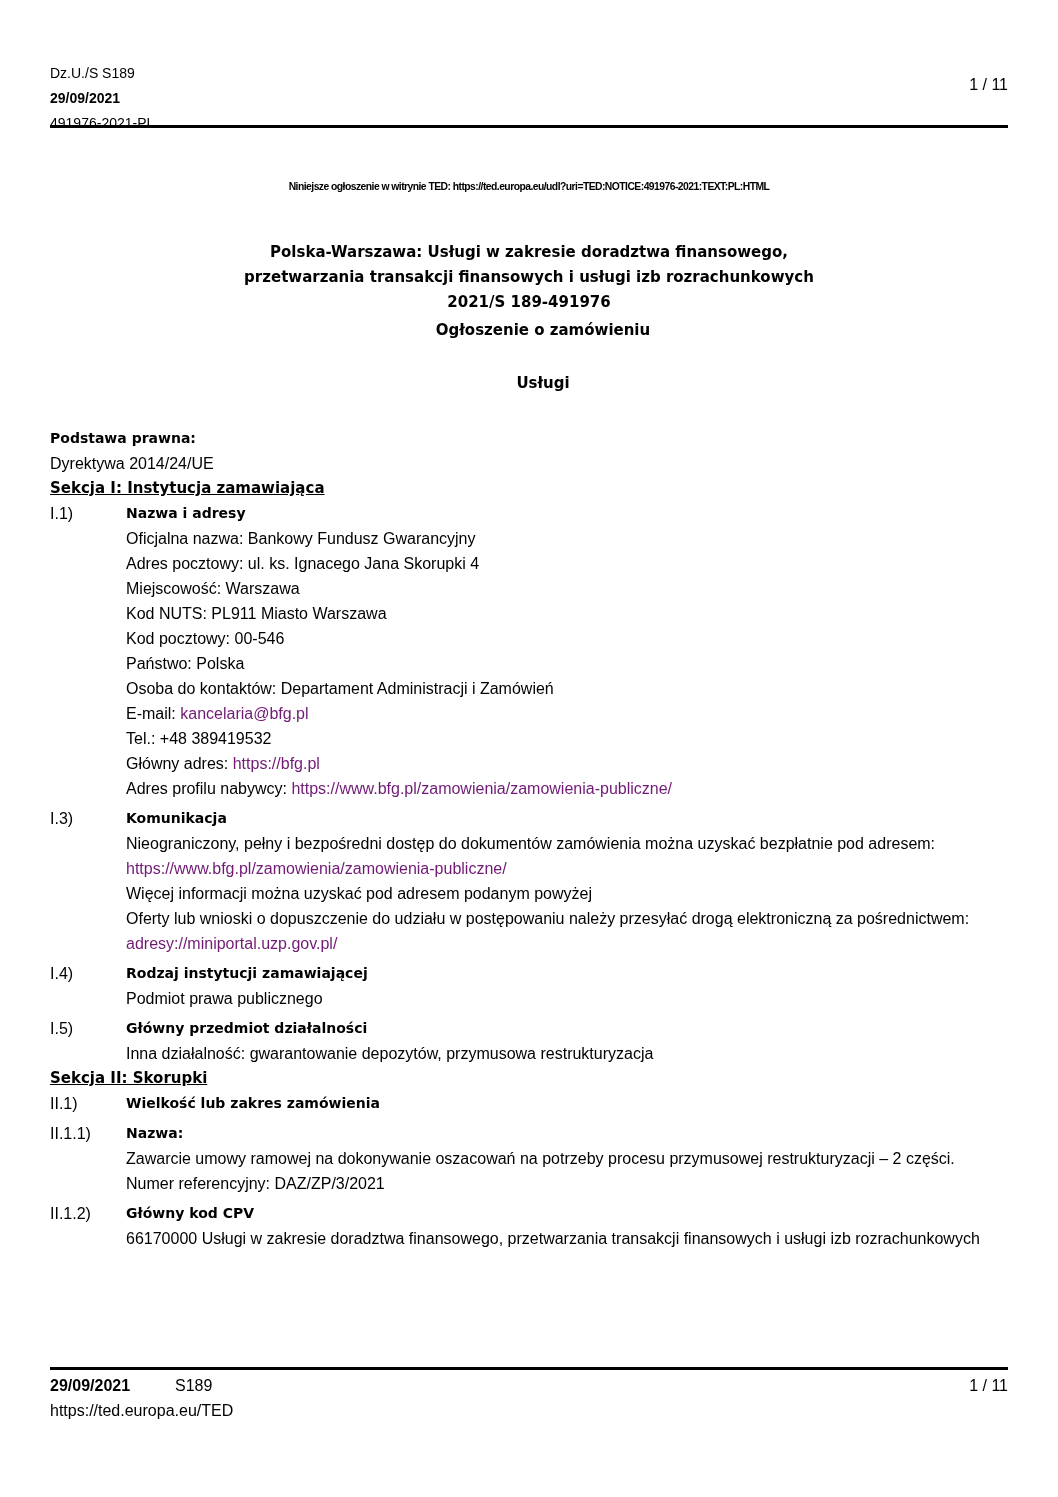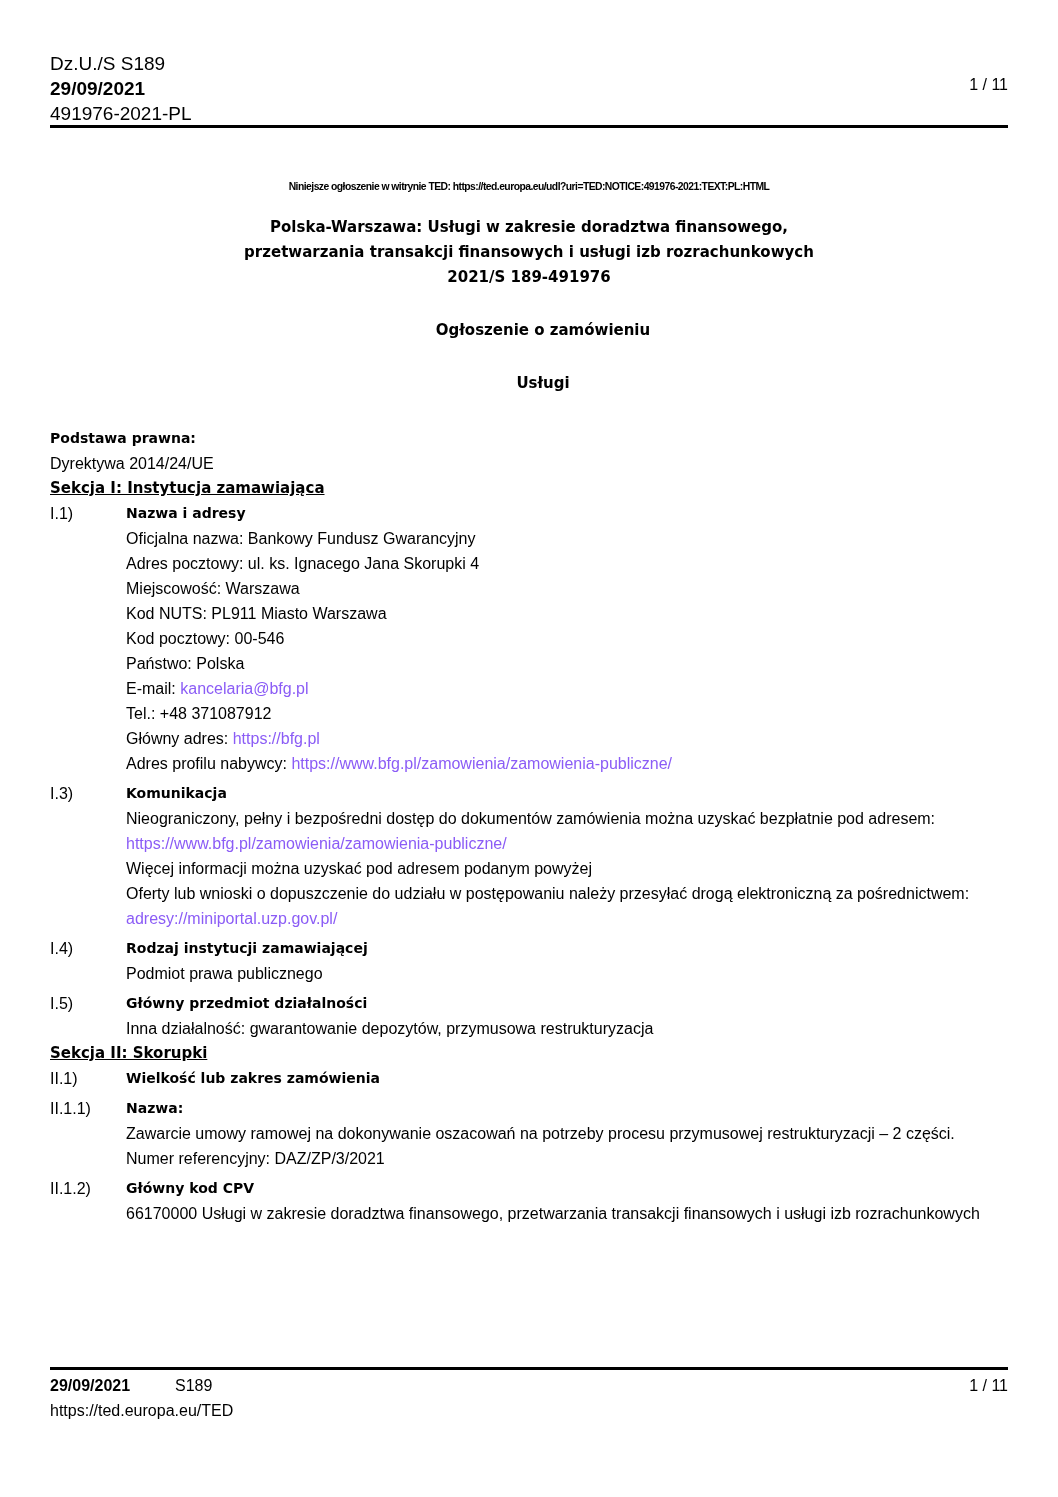--- a/index.html
+++ b/index.html
@@ -1,31 +1,31 @@
 <!DOCTYPE html>
 <html><head>
 <meta charset="utf-8">
 <style>
   html, body { margin: 0; padding: 0; background: #ffffff; }
   body { width: 1058px; height: 1497px; position: relative; font-family: "Liberation Sans", sans-serif; color: #000; overflow: hidden; }
-  .hdr { position: absolute; left: 50px; top: 51px; font-size: 19px; line-height: 25px; }
+  .hdr { position: absolute; left: 50px; top: 61px; font-size: 14px; line-height: 25px; }
   .hdr div { white-space: nowrap; }
   .bold { font-weight: bold; }
   .pg-top { position: absolute; right: 50px; top: 76px; font-size: 16px; }
   .rule { position: absolute; left: 50px; width: 958px; height: 3px; background: #000; }
   .notice { position: absolute; left: 0; width: 1058px; top: 180px; text-align: center; font-size: 11.5px; font-weight: bold; letter-spacing: -0.6px; font-family: "Liberation Sans Narrow", "Liberation Sans", sans-serif; transform: scaleX(0.9); }
-  .title { position: absolute; left: 0; width: 1058px; top: 215px; text-align: center; font-family: "DejaVu Sans", sans-serif; font-weight: bold; font-size: 15px; line-height: 25px; }
+  .title { position: absolute; left: 0; width: 1058px; top: 240px; text-align: center; font-family: "DejaVu Sans", sans-serif; font-weight: bold; font-size: 15px; line-height: 25px; }
   .sub { position: absolute; left: 14px; width: 1058px; text-align: center; font-family: "DejaVu Sans", sans-serif; font-weight: bold; font-size: 15px; }
   .body { position: absolute; left: 50px; top: 426px; width: 960px; font-size: 16px; line-height: 25px; }
   .dv { font-family: "DejaVu Sans", sans-serif; font-weight: bold; font-size: 14px; }
   .sect { font-family: "DejaVu Sans", sans-serif; font-weight: bold; font-size: 15px; text-decoration: underline; }
   .item { display: flex; margin-bottom: 5px; }
   .num { width: 76px; flex: none; }
   .cont { flex: 1; }
-  a.lnk { color: #8b5cf6; text-decoration: none; text-align: right; }
+  a.lnk { color: #701a75; text-decoration: none; text-align: right; }
   .ftr { position: absolute; left: 50px; top: 1373px; font-size: 16px; line-height: 25px; width: 958px; }
   .ftr .row1 { display: flex; }
   .ftr .d { font-weight: bold; width: 125px; }
   .ftr .s { font-weight: normal; }
   .ftr .p { margin-left: auto; }
 </style>
 </head>
 <body>
 
 <div class="hdr">
@@ -54,22 +54,23 @@
   <div class="item">
     <div class="num">I.1)</div>
     <div class="cont">
       <div class="dv">Nazwa i adresy</div>
       <div>Oficjalna nazwa: Bankowy Fundusz Gwarancyjny</div>
       <div>Adres pocztowy: ul. ks. Ignacego Jana Skorupki 4</div>
       <div>Miejscowość: Warszawa</div>
       <div>Kod NUTS: PL911 Miasto Warszawa</div>
       <div>Kod pocztowy: 00-546</div>
       <div>Państwo: Polska</div>
+      <div>Osoba do kontaktów: Departament Administracji i Zamówień</div>
       <div><span>E-mail: </span><a class="lnk">kancelaria@bfg.pl</a></div>
-      <div>Tel.:  +48 371087912</div>
+      <div>Tel.:  +48 389419532</div>
       <div><span>Główny adres: </span><a class="lnk">https://bfg.pl</a></div>
       <div><span>Adres profilu nabywcy: </span><a class="lnk">https://www.bfg.pl/zamowienia/zamowienia-publiczne/</a></div>
     </div>
   </div>
 
   <div class="item">
     <div class="num">I.3)</div>
     <div class="cont">
       <div class="dv">Komunikacja</div>
       <div><span>Nieograniczony, pełny i bezpośredni dostęp do dokumentów zamówienia można uzyskać bezpłatnie pod adresem: </span><a class="lnk">https://www.bfg.pl/zamowienia/zamowienia-publiczne/</a></div>

